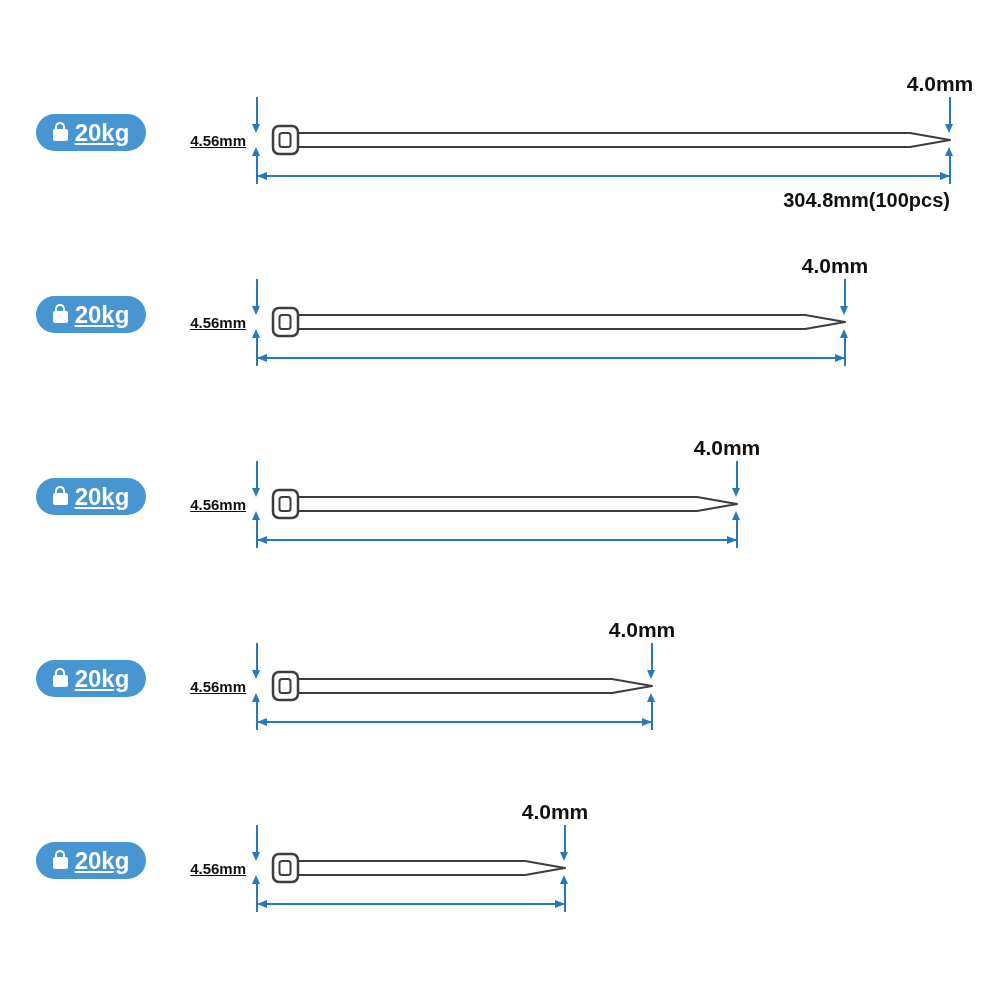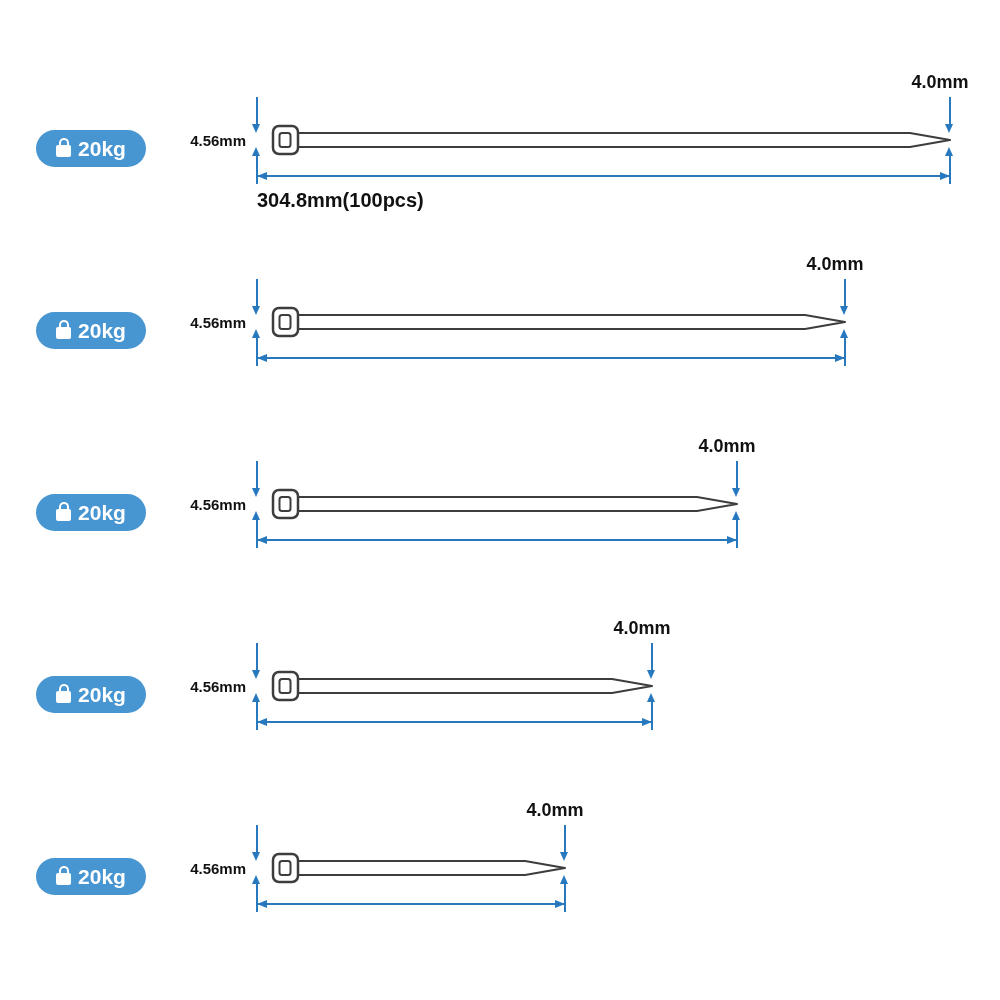--- a/index.html
+++ b/index.html
@@ -13,42 +13,42 @@
 
   .row { position:relative; width:1000px; height:182px; }
   .row-0 { --tipx:950px; }
   .row-1 { --tipx:845px; }
   .row-2 { --tipx:737px; }
   .row-3 { --tipx:652px; }
   .row-4 { --tipx:565px; }
 
   
   .badge {
-    position:absolute; left:36px; top:78px; width:110px; height:37px;
+    position:absolute; left:36px; top:62px; width:110px; height:37px;
     background:#4796d2; border-radius:19px;
     display:flex; align-items:center; justify-content:center;
-    color:#fff; font-size:21px; font-weight:bold;
+    color:#fff; font-size:24px; font-weight:bold;text-decoration:underline;
   }
   .lock {
     position:relative; width:15px; height:12px; background:#fff; border-radius:2px;
     display:inline-block; margin-right:7px; margin-top:5px;
   }
   .lock::before {
     content:""; position:absolute; top:-7px; left:2.5px; width:10px; height:9px;
     border:2.5px solid #fff; border-bottom:none;
     border-top-left-radius:5px; border-top-right-radius:5px; box-sizing:border-box;
   }
 
   
   .h-label  { position:absolute; left:168px; top:80px; width:78px; text-align:right;
-              font-size:15px; font-weight:bold; }
+              font-size:15px; font-weight:bold;text-decoration:underline; }
   .tip-label{ position:absolute; left:calc(var(--tipx) - 60px); top:20px; width:100px;
-              text-align:center; font-size:18px; font-weight:bold; }
+              text-align:center; font-size:21px; font-weight:bold; }
   .len-label{ position:absolute; left:257px; top:137px; width:calc(var(--tipx) - 257px);
-              text-align:left; font-size:20px; font-weight:bold; }
+              text-align:right; font-size:20px; font-weight:bold; }
 
   
   .vline { position:absolute; width:2px; background:#2878be; }
   .tri-down { position:absolute; width:0; height:0;
               border-left:4px solid transparent; border-right:4px solid transparent;
               border-top:9px solid #2878be; }
   .tri-up   { position:absolute; width:0; height:0;
               border-left:4px solid transparent; border-right:4px solid transparent;
               border-bottom:9px solid #2878be; }
   .tri-left { position:absolute; width:0; height:0;

